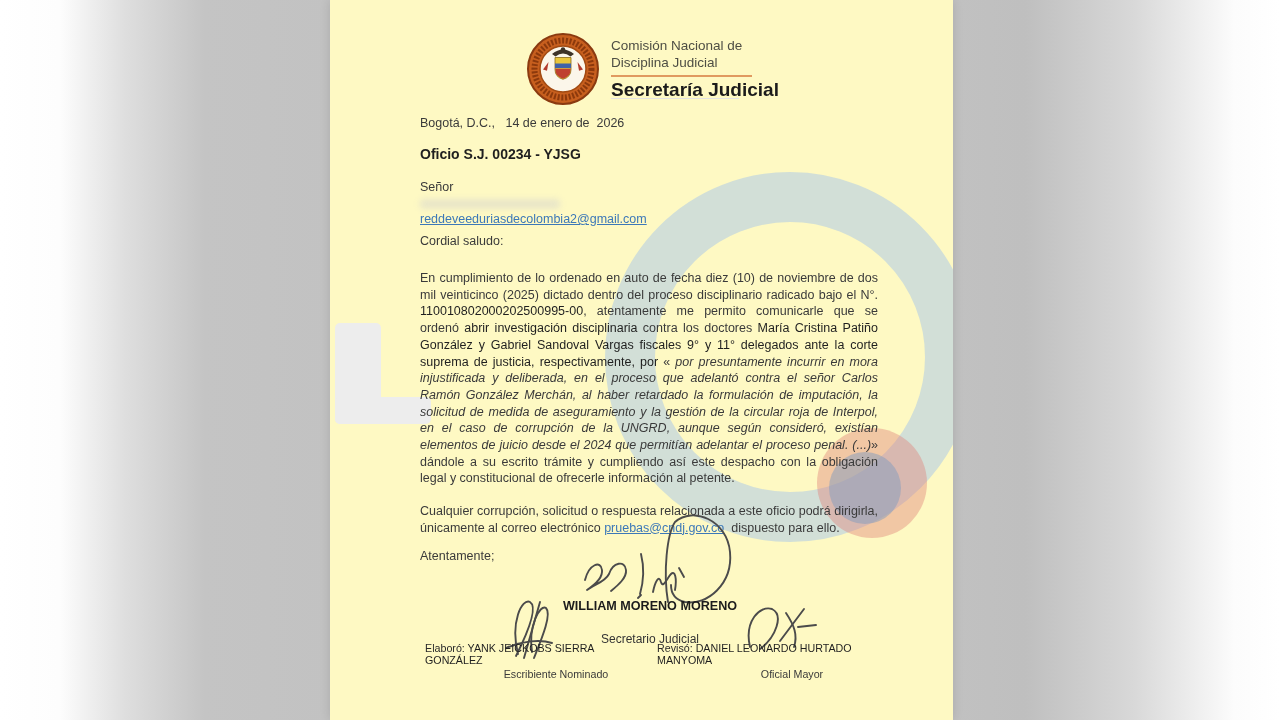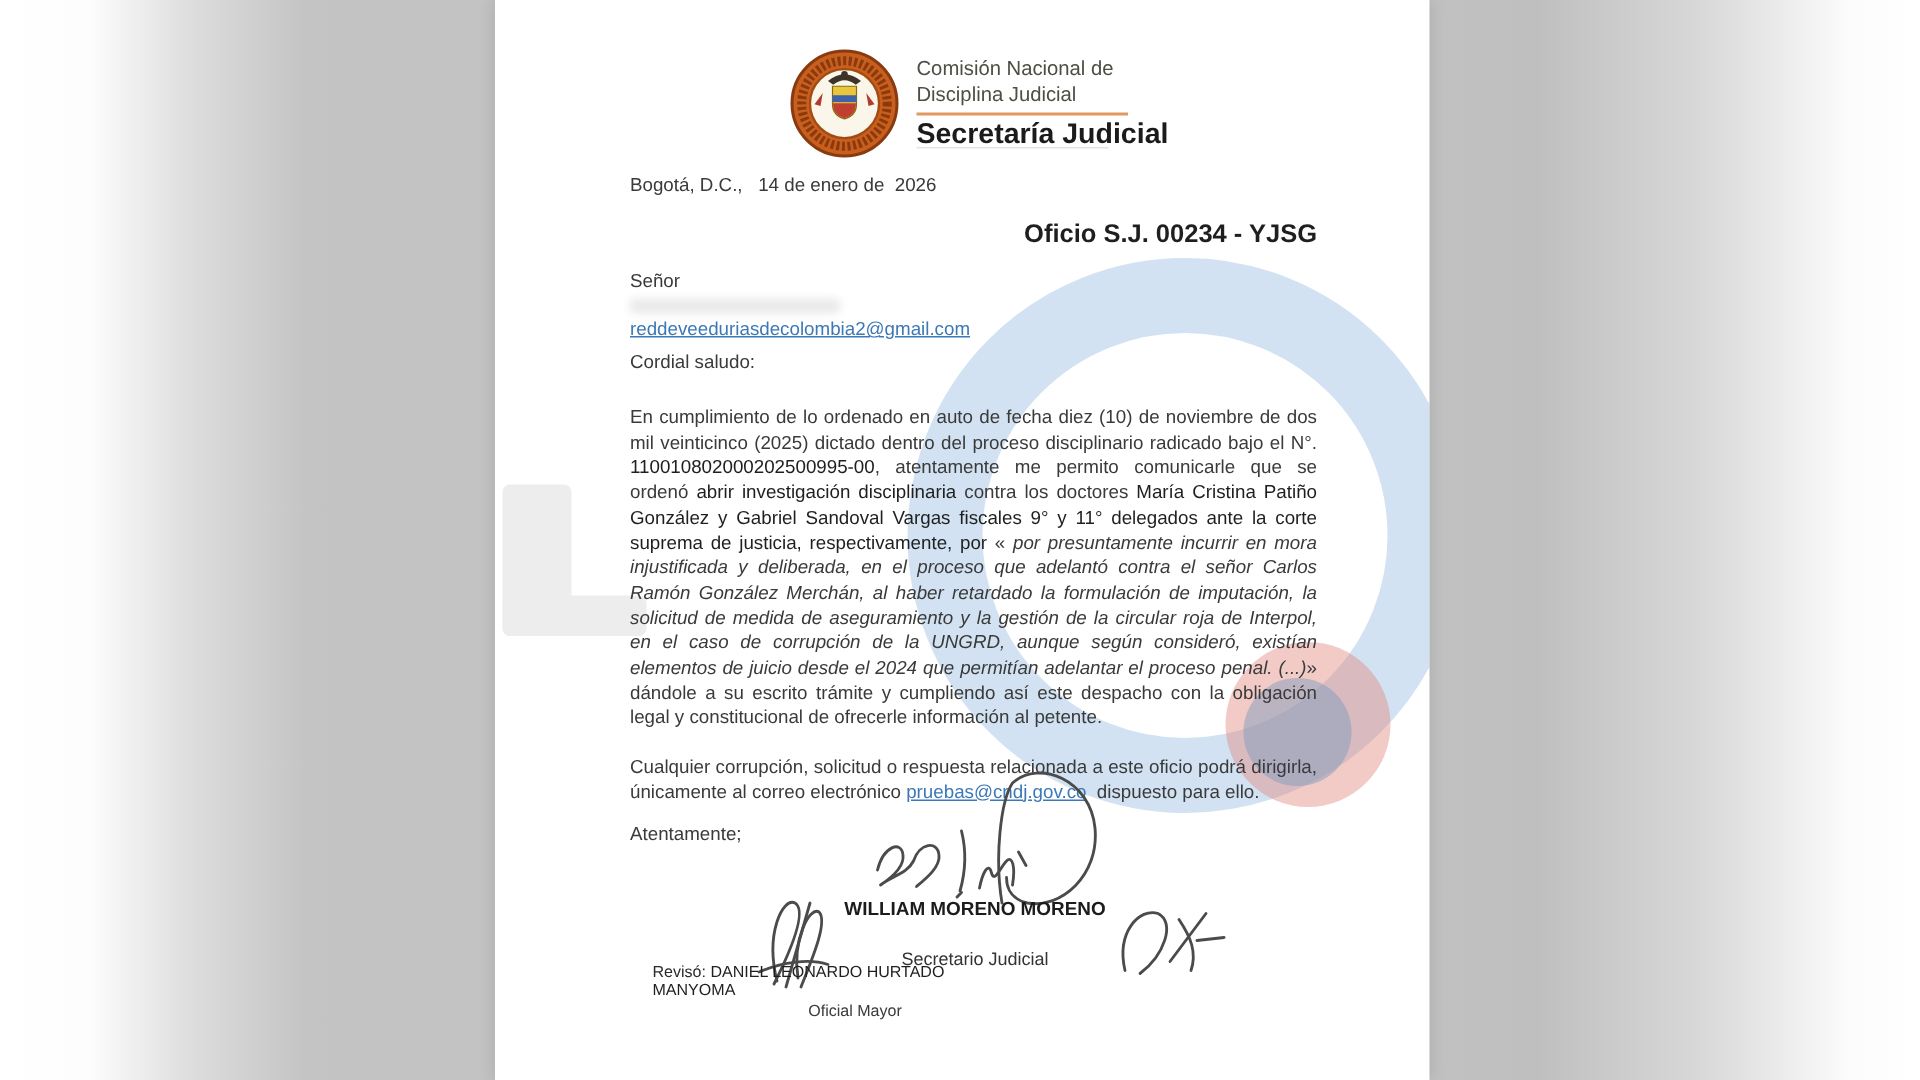--- a/index.html
+++ b/index.html
@@ -2,21 +2,21 @@
 <html><head>
 <meta charset="utf-8">
 <style>
   html,body{margin:0;padding:0;width:1280px;height:720px;overflow:hidden;
     font-family:"Liberation Sans","DejaVu Sans",sans-serif;}
   .stage{position:relative;width:1280px;height:720px;background:#c3c3c3;}
   .bg-left{position:absolute;left:0;top:0;width:330px;height:720px;
     background:linear-gradient(to right,#ffffff 0%,#fdfdfd 18%,#dedede 38%,#c4c4c4 62%,#c2c2c2 100%);}
   .bg-right{position:absolute;left:953px;top:0;width:327px;height:720px;
     background:linear-gradient(to left,#ffffff 0%,#fcfcfc 14%,#d8d8d8 45%,#bfbfbf 78%,#c1c1c1 100%);}
-  .page{position:absolute;left:330px;top:0;width:623px;height:720px;background:#ffffff;
+  .page{position:absolute;left:330px;top:0;width:623px;height:720px;background:#fef9c3;
     overflow:hidden;box-shadow:0 0 10px rgba(0,0,0,0.12);}
   .abs{position:absolute;}
   .txt{font-size:12.5px;color:#3a3a3a;line-height:16px;}
   
   .wm{position:absolute;z-index:0;}
   .wm-ring{left:275px;top:172px;width:370px;height:370px;border-radius:50%;
     border:50px solid rgba(173,203,231,0.55);box-sizing:border-box;}
   .wm-red{left:487px;top:428px;width:110px;height:110px;border-radius:50%;
     background:rgba(224,130,122,0.42);}
   .wm-bluedot{left:499px;top:452px;width:72px;height:72px;border-radius:50%;
@@ -28,21 +28,21 @@
   .org{font-size:13.5px;line-height:17px;color:#4e4e44;}
   .divider{width:141px;height:2px;background:#e09a60;}
   .subline{width:128px;height:1px;background:#e3e3e3;}
   .secretaria{font-size:19px;font-weight:bold;color:#1b1b1b;}
   .just{text-align:justify;}
   .b{font-weight:normal;color:#1f1f1f;}
   .i{font-style:italic;}
   .link{color:#3c78b8;text-decoration:underline;cursor:pointer;text-align:right;}
   .blurred{filter:blur(0.5px);}
   .redact{background:#cfcfcf;opacity:0.45;border-radius:3px;filter:blur(3px);}
-  .oficio{font-size:17px;font-weight:bold;color:#1f1f1f;text-align:right;}
+  .oficio{font-size:14px;font-weight:bold;color:#1f1f1f;}
   .center{text-align:center;}
   .pre{white-space:pre-wrap;}
   .f-row{display:flex;font-size:10.7px;color:#2a2a2a;}
   .f-line2{padding-left:40px;text-align:center;margin-top:2px;color:#3a3a3a;}
   .sig path{fill:none;stroke:#4b4b4b;stroke-width:1.9;stroke-linecap:round;stroke-linejoin:round;}
 </style>
 </head>
 <body>
 
 <div class="stage">
@@ -112,20 +112,24 @@
         <path d="M36,66 L52,10"></path>
       </svg>
       <svg class="abs sig" style="left:400px;top:597px" width="92" height="58" viewBox="0 0 92 58">
         <path d="M20,50 C14,24 30,8 42,12 C54,18 46,40 30,52"></path>
         <path d="M50,44 L74,12"></path>
         <path d="M56,16 C64,28 68,38 64,50"></path>
         <path d="M68,30 L86,28"></path>
       </svg>
 
       <div class="f-row abs" style="left:95px;top:642px">
+        <div style="width:222px">
+          <div><span>Elaboró:</span> <span class="b">YANK JEICKOBS SIERRA GONZÁLEZ</span></div>
+          <div class="f-line2">Escribiente Nominado</div>
+        </div>
         <div style="width:236px;margin-left:10px">
           <div><span>Revisó:</span> <span class="b">DANIEL LEONARDO HURTADO MANYOMA</span></div>
           <div class="f-line2" style="padding-left:34px">Oficial Mayor</div>
         </div>
       </div>
     </div>
   </div>
 </div>
 
 </body></html>

